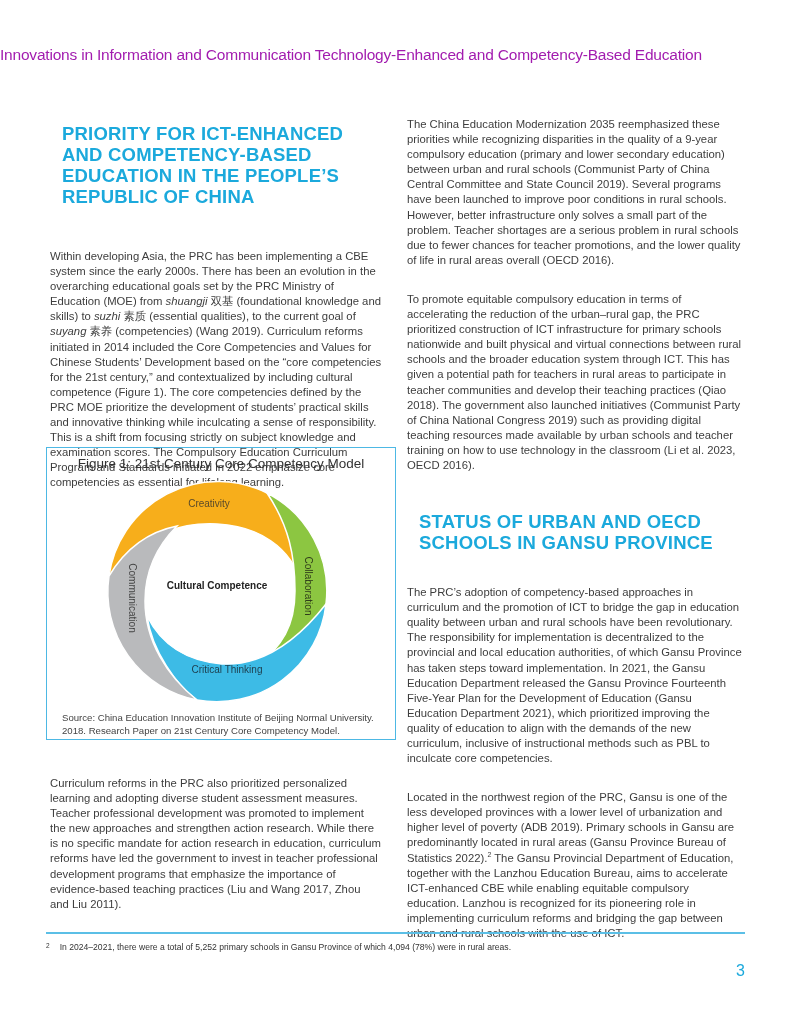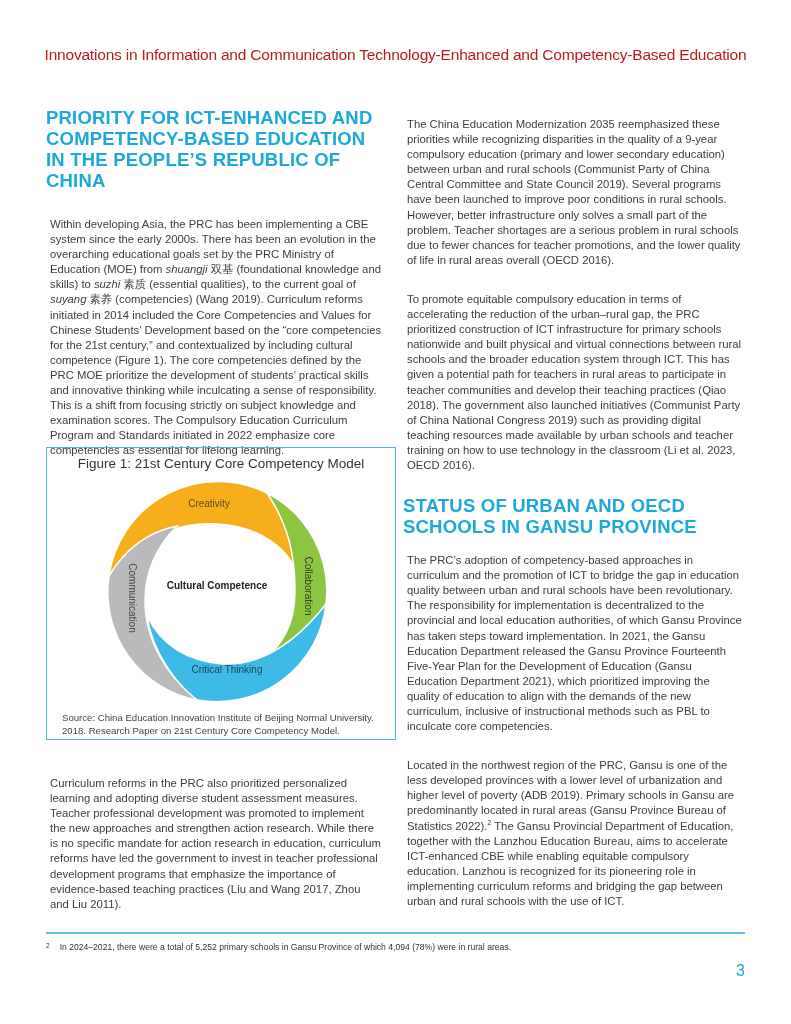--- a/index.html
+++ b/index.html
@@ -1,23 +1,23 @@
 <!DOCTYPE html>
 <html><head>
 <meta charset="utf-8">
 <style>
   html, body { margin: 0; padding: 0; background: #ffffff; }
   body { width: 791px; height: 1024px; position: relative; overflow: hidden;
          font-family: "Liberation Sans", sans-serif; color: #3a3a3a; }
-  .running-head { position: absolute; left: 0; right: 0; top: 46px; text-align: center;
-         color: #b91c1c; font-size: 15.5px; letter-spacing: -0.2px; }
+  .running-head { position: absolute; left: 0; right: 0; top: 46px; text-align: left;
+         color: #a21caf; font-size: 15.5px; letter-spacing: -0.2px; }
   .col { position: absolute; width: 340px; }
   .col-left { left: 46px; top: 107px; }
   .col-right { left: 403px; top: 113px; width: 345px; }
-  h2 { margin: 0; color: #1ba9dc; font-weight: bold; font-size: 18.5px; line-height: 21px; letter-spacing: 0.2px; }
+  h2 { margin: 16px; color: #1ba9dc; font-weight: bold; font-size: 18.5px; line-height: 21px; letter-spacing: 0.2px; }
   p { margin: 4px; font-size: 11.3px; line-height: 15.1px; color: #3d3d3d; }
   .gap { height: 16px; }
   em { font-style: italic; }
   sup { font-size: 7px; vertical-align: super; line-height: 0; }
 
   .figure { position: absolute; left: 46px; top: 447px; width: 350px; height: 293px;
             border: 1.5px solid #4db8e4; box-sizing: border-box; }
   .fig-title { position: absolute; top: 8px; left: 0; right: 0; text-align: center;
                font-size: 13.5px; color: #333; }
   .fig-svg { position: absolute; left: 50px; top: 28px; }

